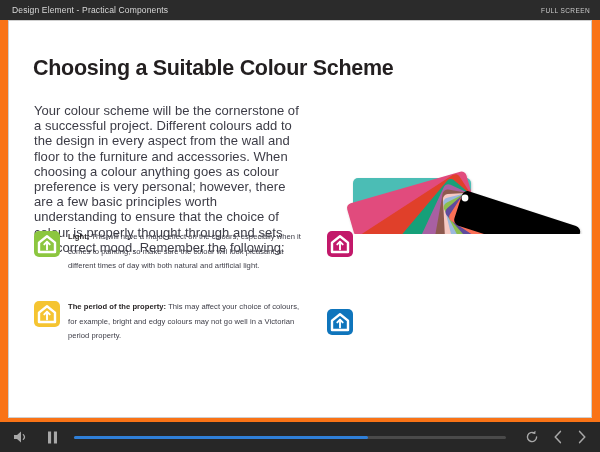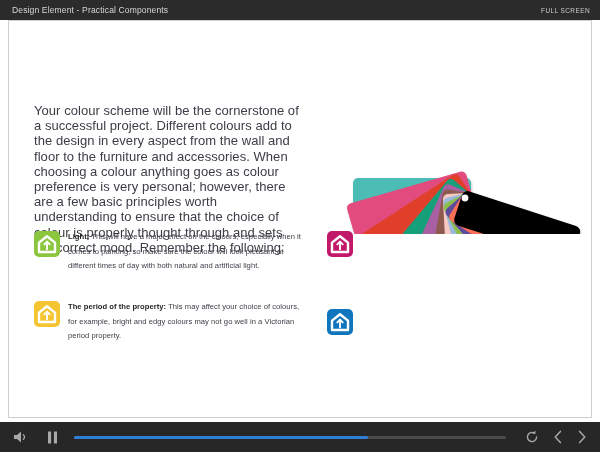--- a/index.html
+++ b/index.html
@@ -9,21 +9,21 @@
     height: 452px;
     overflow: hidden;
     background: #272727;
     font-family: "Liberation Sans", sans-serif;
   }
 
   #app {
     position: relative;
     width: 600px;
     height: 452px;
-    background: #ffffff;
+    background: #f97316;
   }
 
   
   .topbar {
     position: absolute;
     left: 0; top: 0;
     width: 600px; height: 20px;
     background: #2b2b2b;
     display: flex;
     align-items: center;
@@ -163,20 +163,21 @@
 
 <div id="app">
 
   <div class="topbar">
     <div class="topbar-title">Design Element - Practical Components</div>
     <div class="topbar-fullscreen">FULL SCREEN</div>
   </div>
 
   <div class="slide">
 
+    <div class="slide-title">Choosing a Suitable Colour Scheme</div>
 
     <div class="intro-text">Your colour scheme will be the cornerstone of a successful project. Different colours add to the design in every aspect from the wall and floor to the furniture and accessories. When choosing a colour anything goes as colour preference is very personal; however, there are a few basic principles worth understanding to ensure that the choice of colour is properly thought through and sets the correct mood. Remember the following:</div>
 
     <div class="fan">
       <svg viewBox="0 0 250 175" xmlns="http://www.w3.org/2000/svg">
         <defs>
           <filter id="sw-shadow" x="-30%" y="-30%" width="170%" height="170%">
             <feDropShadow dx="0.8" dy="1.2" stdDeviation="1.1" flood-color="#000" flood-opacity="0.22"></feDropShadow>
           </filter>
         </defs>

